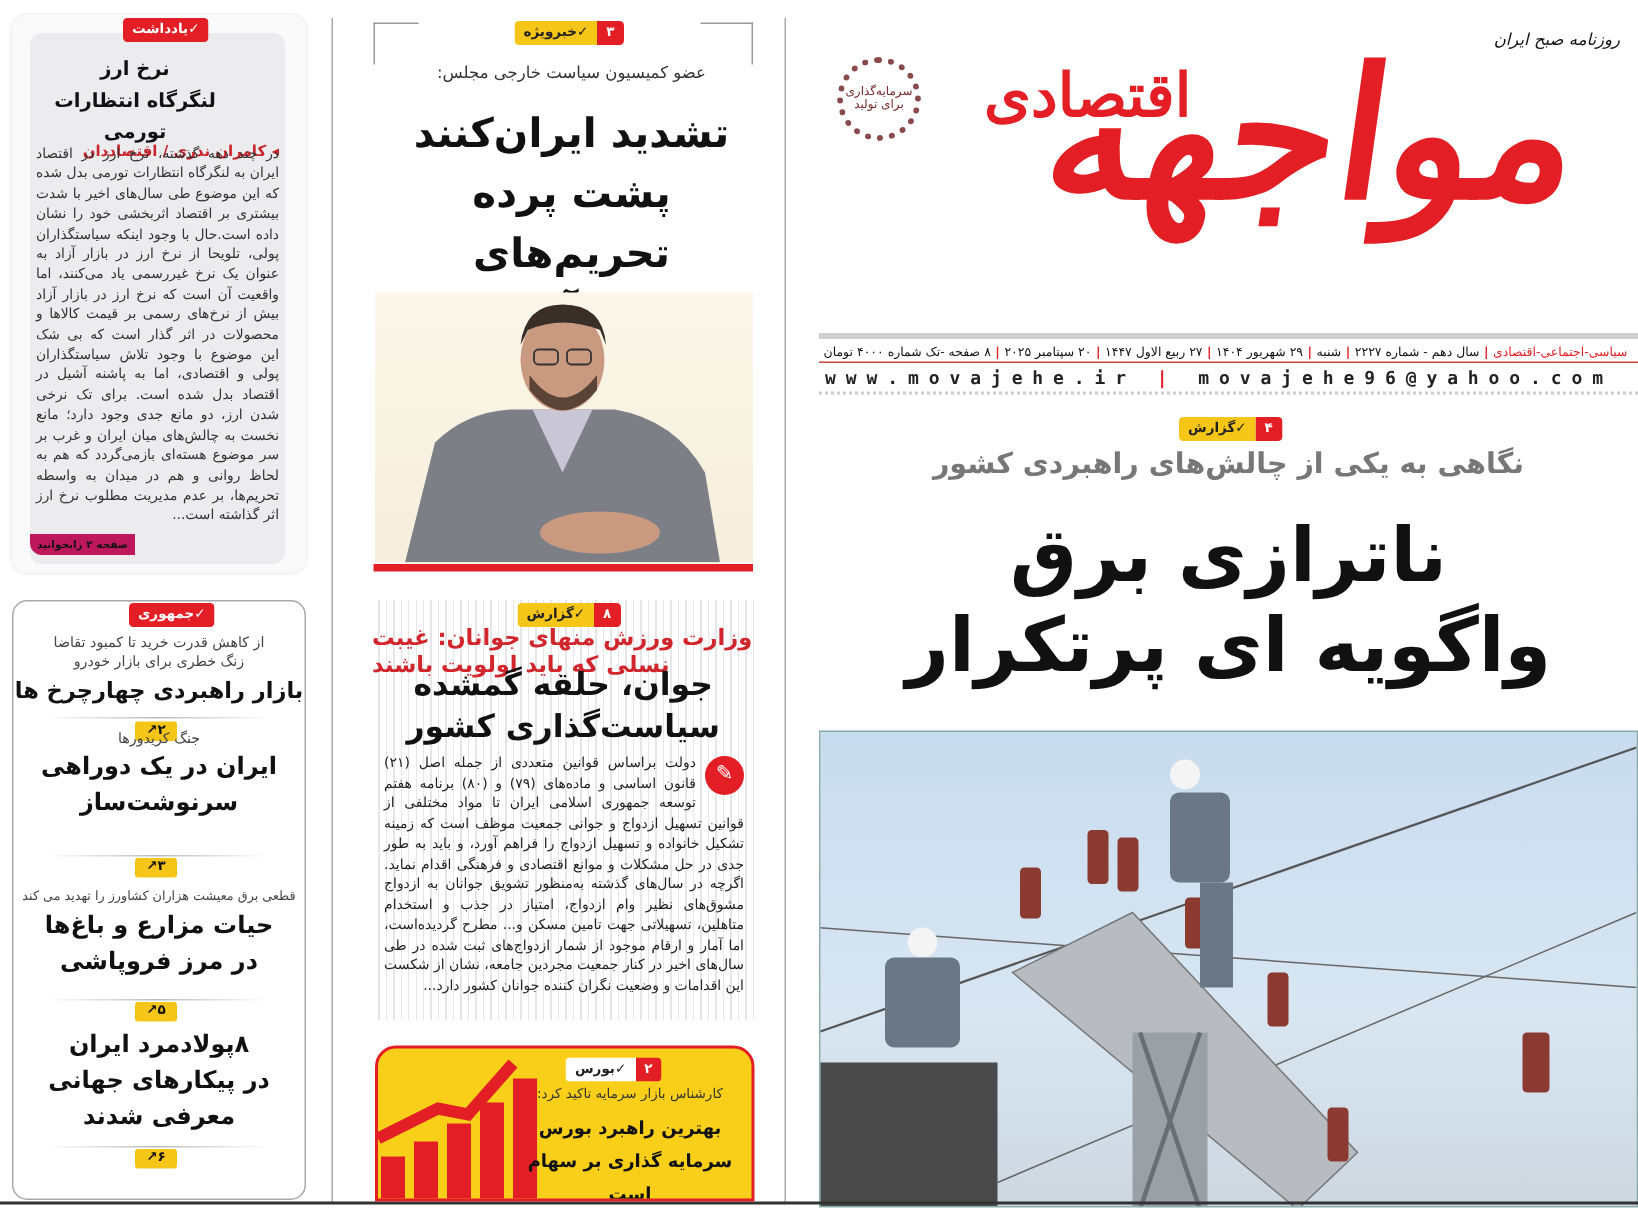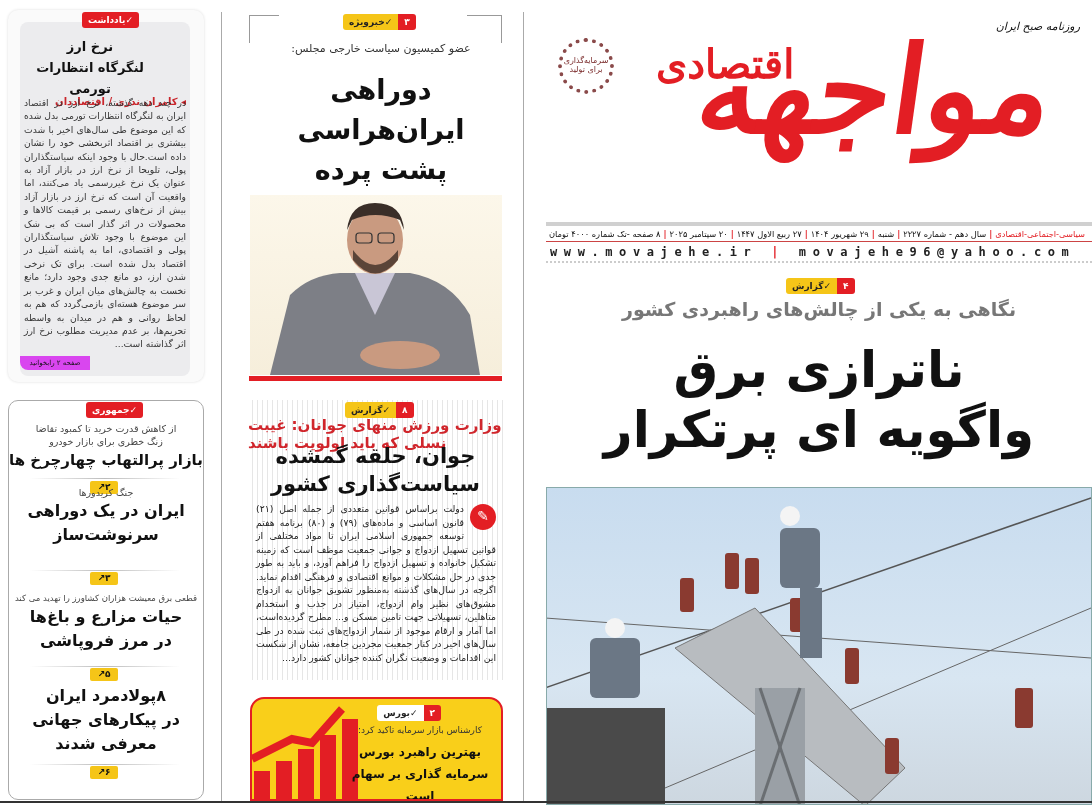--- a/index.html
+++ b/index.html
@@ -40,21 +40,21 @@
 .mid2-head{left:248px;top:442px;width:255px;text-align:center;font-size:21px;font-weight:bold;line-height:28px}
 .mid2-body{left:256px;top:502px;width:240px;font-size:9.3px;line-height:13.5px;text-align:justify;color:#222}
 .pencil{float:right;width:26px;height:26px;border-radius:50%;background:#e31e24;margin-left:6px;margin-top:2px;display:flex;align-items:center;justify-content:center;color:#fff;font-size:14px}
 .bourse{left:250px;top:697px;width:253px;height:104px;background:#f9cf1a;border:2px solid #e31e24;border-radius:14px 14px 0 0;overflow:hidden}
 
 .note-card{left:8px;top:10px;width:196px;height:372px;background:#fafafa;border-radius:10px;box-shadow:0 0 3px #ddd}
 .note-inner{left:20px;top:22px;width:170px;height:354px;background:#ececee;border-radius:8px}
 .note-title{left:20px;top:36px;width:140px;text-align:center;font-size:13px;font-weight:bold;line-height:21px}
 .note-author{left:20px;top:96px;width:166px;text-align:right;font-size:10px;color:#c9252b;font-weight:bold}
 .note-body{left:24px;top:96px;width:162px;font-size:9.2px;line-height:13.4px;text-align:justify;color:#333}
-.note-more{left:20px;top:356px;width:70px;height:14px;background:#d946ef;border-radius:0 0 0 8px;font-size:7px;font-weight:normal;display:flex;align-items:center;justify-content:center}
+.note-more{left:20px;top:356px;width:70px;height:14px;background:#be185d;border-radius:0 0 0 8px;font-size:7px;font-weight:bold;display:flex;align-items:center;justify-content:center}
 .vit-card{left:8px;top:400px;width:196px;height:400px;border:1px solid #aaa;border-radius:10px;background:#fff}
 .vit-item{position:absolute;left:8px;width:196px;text-align:center}
 .vit-kick{font-size:9.5px;color:#444;line-height:13px}
 .vit-head{font-size:16px;font-weight:bold;line-height:24px;color:#111}
 .pgtag{position:absolute;left:90px;width:28px;height:13px;background:#f5c518;border-radius:2px;font-size:9px;font-weight:bold;text-align:center;line-height:13px;direction:ltr}
 .divline{position:absolute;left:30px;width:150px;height:1px;background:linear-gradient(90deg,transparent,#bbb,transparent)}
 </style>
 </head>
 <body>
 
@@ -132,21 +132,21 @@
 <div class="bracket abs" style="left:249px;top:15px;width:30px;height:28px;border-right:none;border-bottom:none"></div>
 <div class="bracket abs" style="left:467px;top:15px;width:35px;height:28px;border-left:none;border-bottom:none"></div>
 <div class="abs" style="left:343px;top:14px">
   <div class="tag">
     <span class="num">۳</span>
     <span class="lbl">✓ <span>خبرویژه</span></span>
   </div>
 </div>
 <div class="abs mid-sub">عضو کمیسیون سیاست خارجی مجلس:</div>
 <div class="abs mid-head">
-  <div>دوراهی ایران‌هراسی</div>
+  <div>تشدید ایران‌کنند</div>
   <div>پشت پرده تحریم‌های</div>
   <div>جدید آمریکا</div>
 </div>
 <div class="abs photo-person">
   <svg width="252" height="180" viewBox="0 0 252 180">
     <path d="M20 180 L40 100 Q60 80 90 78 L160 78 Q200 85 220 120 L230 180 Z" fill="#7d7f86"></path>
     <path d="M105 78 L125 120 L145 78 Z" fill="#c9c6d6"></path>
     <ellipse cx="125" cy="45" rx="28" ry="34" fill="#c99a80"></ellipse>
     <path d="M97 35 Q100 8 125 8 Q152 8 154 35 L150 25 Q125 15 102 25 Z" fill="#3a2e28"></path>
     <path d="M103 55 Q125 85 148 55 L148 65 Q125 92 103 65 Z" fill="#5a4438"></path>
@@ -214,21 +214,21 @@
 <div class="abs vit-card"></div>
 <div class="abs" style="left:86px;top:402px">
   <div class="tag red">
       <span class="lbl">✓ <span>جمهوری</span></span>
     </div>
 </div>
 
 <div class="vit-item" style="top:422px">
   <div class="vit-kick">از کاهش قدرت خرید تا کمبود تقاضا</div>
   <div class="vit-kick">زنگ خطری برای بازار خودرو</div>
-  <div class="vit-head" style="font-size:15px">بازار پرالتهاب چهارچرخ ها</div>
+  <div class="vit-head" style="font-size:15px">بازار راهبردی چهارچرخ ها</div>
 </div>
 <div class="divline" style="top:478px"></div>
 <div class="pgtag" style="top:481px">↗<span>۲</span></div>
 
 <div class="vit-item" style="top:486px">
   <div class="vit-kick">جنگ کریدورها</div>
   <div class="vit-head">ایران در یک دوراهی</div>
   <div class="vit-head">سرنوشت‌ساز</div>
 </div>
 <div class="divline" style="top:570px"></div>

